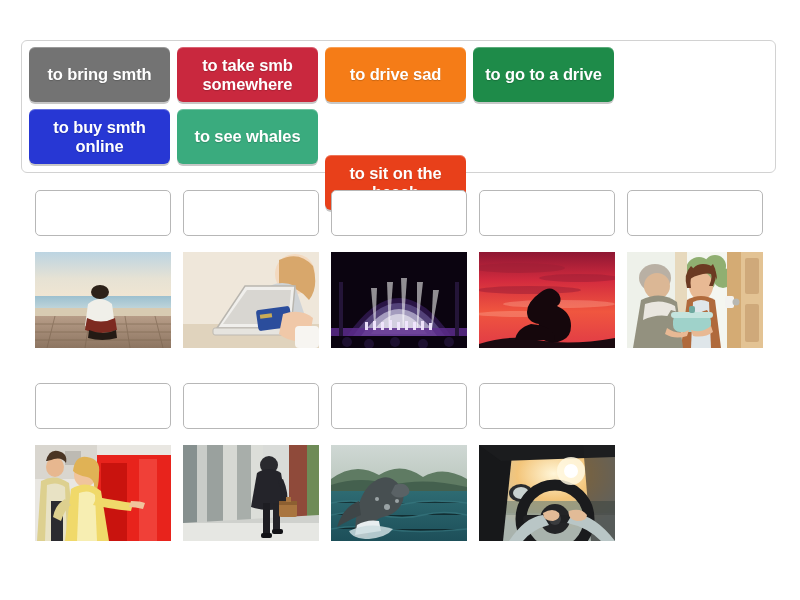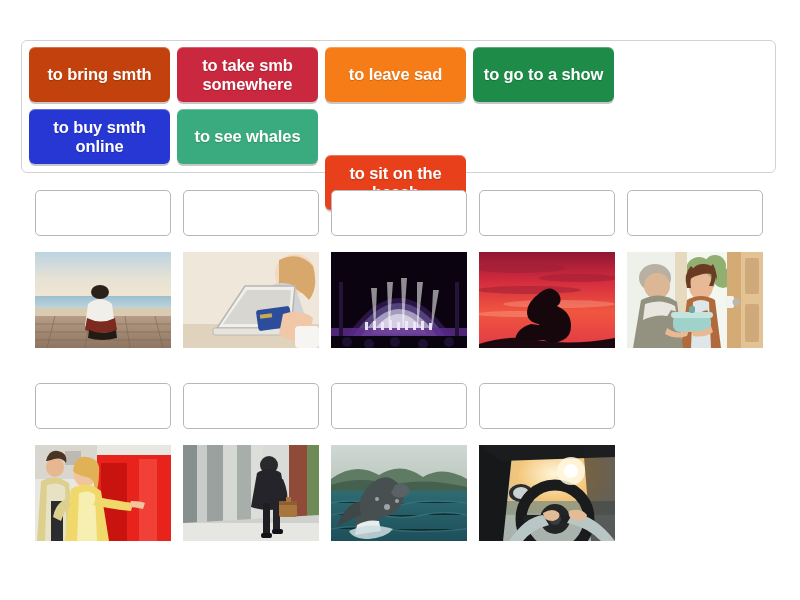--- a/index.html
+++ b/index.html
@@ -68,24 +68,24 @@
   }
   .thumb svg { display: block; width: 136px; height: 96px; }
 </style>
 </head>
 <body>
 
 <div id="app">
 
   <div class="wordbank">
     <div class="wb-row">
-      <div class="tile" style="background: #c2410c; text-align: center;">to bring smth</div>
+      <div class="tile" style="background: #737373; text-align: center;">to bring smth</div>
       <div class="tile" style="background: rgb(201, 40, 62);">to take smb somewhere</div>
-      <div class="tile" style="background: rgb(245, 124, 23);">to leave sad</div>
-      <div class="tile" style="background: rgb(30, 139, 73);">to go to a show</div>
+      <div class="tile" style="background: rgb(245, 124, 23);">to drive sad</div>
+      <div class="tile" style="background: rgb(30, 139, 73);">to go to a drive</div>
     </div>
     <div class="wb-row">
       <div class="tile" style="background: rgb(39, 55, 212);">to buy smth online</div>
       <div class="tile" style="background: rgb(58, 171, 126);">to see whales</div>
       <div class="tile" style="background: rgb(232, 64, 26); margin-top: 46px;">to sit on the beach</div>
       <div class="tile-spacer"></div>
     </div>
   </div>
 
   <div class="grid grid-r1">

